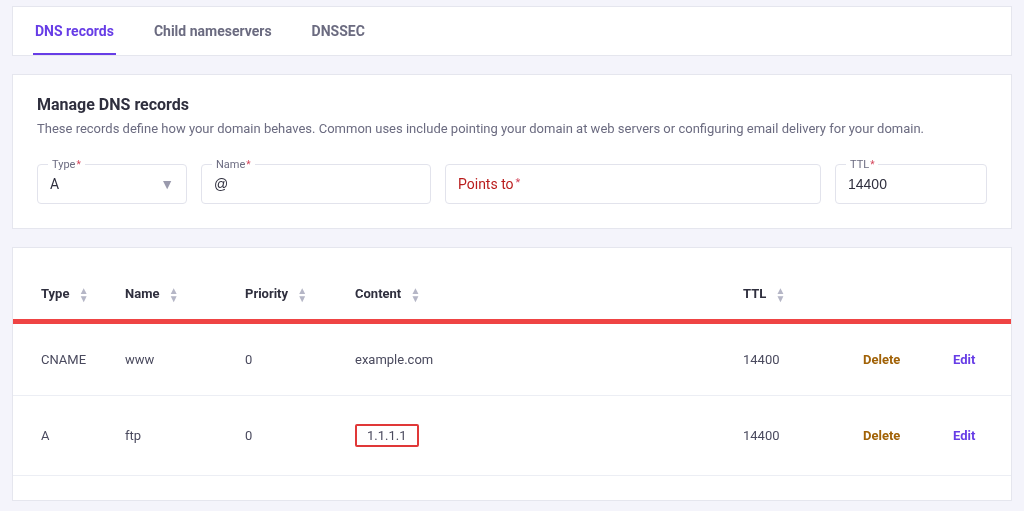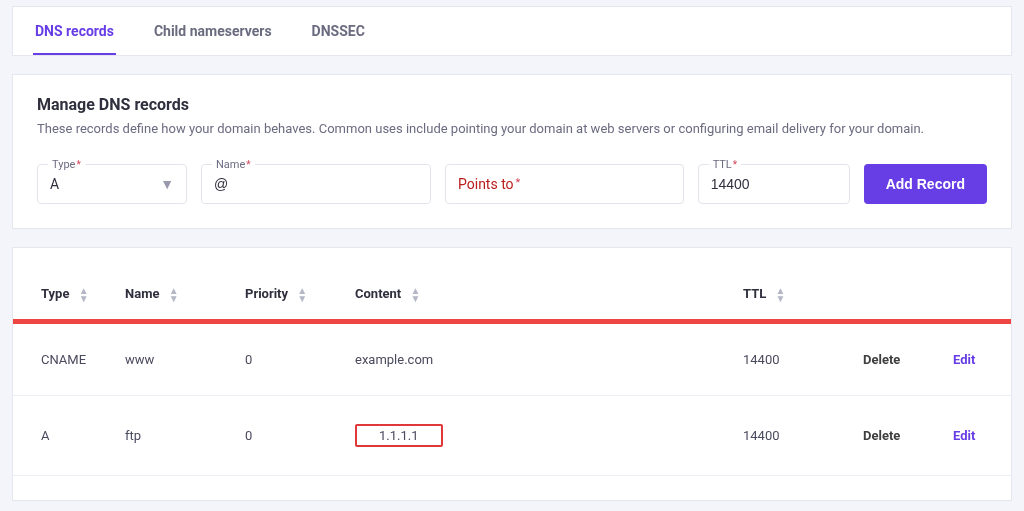--- a/index.html
+++ b/index.html
@@ -69,23 +69,23 @@
     .search-icon { width: 16px; height: 16px; color: #8b8b9f; }
     table { width: 100%; border-collapse: collapse; }
     thead th {
       text-align: left; font-weight: 700; font-size: 13px; color: #2f2f3e;
       padding: 16px 12px; border-bottom: 5px solid #ef4444;
     }
     thead th:first-child { padding-left: 28px; }
     tbody td { padding: 28px 12px; border-bottom: 1px solid #eceef4; color: #4a4a5e; font-size: 13px; }
     tbody td:first-child { padding-left: 28px; }
     .sort-arrows { display: inline-block; margin-left: 6px; color: #b5b6c6; font-size: 10px; line-height: 8px; vertical-align: middle; }
-    .action-delete { color: #404040; font-weight: 700; cursor: pointer; }
+    .action-delete { color: #a16207; font-weight: 700; cursor: pointer; }
     .action-edit { color: #673de6; font-weight: 700; cursor: pointer; }
-    .highlight-box { display: inline-block; border: 2px solid #e03838; padding: 2px 22px; border-radius: 2px; }
+    .highlight-box { display: inline-block; border: 2px solid #e03838; padding: 2px 10px; border-radius: 2px; }
     .col-type { width: 100px; }
     .col-name { width: 120px; }
     .col-priority { width: 110px; }
     .col-content { width: auto; }
     .col-ttl { width: 120px; }
     .col-delete { width: 90px; text-align: left; }
     .col-edit { width: 70px; text-align: left; }
   </style>
 </head>
 <body>
@@ -111,21 +111,20 @@
       <span class="floating-label">Name</span>
       <input type="text" value="@" style="">
     </div>
     <div class="field-wrap w-points">
       <span class="placeholder-label">Points to</span>
     </div>
     <div class="field-wrap w-ttl">
       <span class="floating-label">TTL</span>
       <input type="text" value="14400" style="">
     </div>
-    <button class="add-btn">Add Record</button>
   </div>
 </div>
 
 <div class="card list-card">
   <table>
     <thead>
       <tr>
         <th class="col-type">
           <span>Type</span>
           <span class="sort-arrows">▲<br>▼</span>

